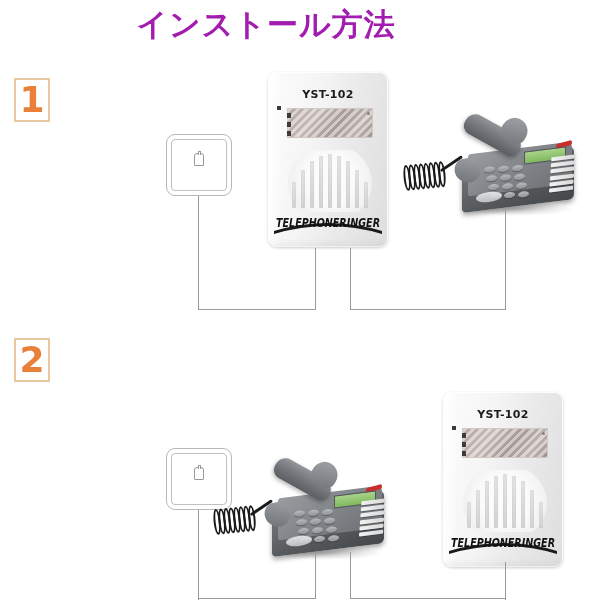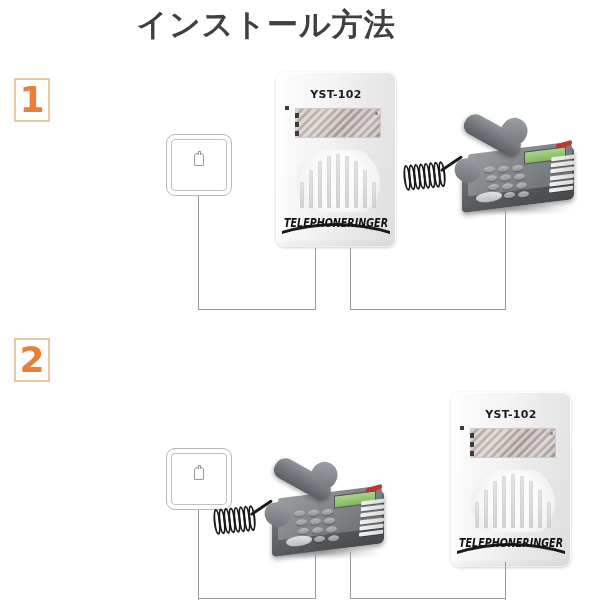--- a/index.html
+++ b/index.html
@@ -11,21 +11,21 @@
     position:relative;
   }
   #page{position:absolute;left:0;top:0;width:600px;height:600px;overflow:hidden;}
 
   
   .title{
     position:absolute;left:0;top:4px;width:532px;
     text-align:center;
     font-size:31px;
     font-weight:bold;
-    color:#404040;
+    color:#a21caf;
     letter-spacing:1px;
     font-family:"DejaVu Sans","Liberation Sans",sans-serif;
   }
 
   
   .badge{
     position:absolute;
     width:36px;height:44px;
     border:2px solid #e8c8a0;
     box-sizing:border-box;
@@ -63,21 +63,21 @@
   }
   .wj-port:after{
     content:"";position:absolute;left:2.5px;top:-3px;
     width:3px;height:4px;border:1.3px solid #9a9a9a;border-bottom:none;
     box-sizing:border-box;background:#fff;
   }
 
   
   .device{position:absolute;width:120px;height:175px;}
   .dev-body{
-    position:absolute;left:8px;top:0;width:120px;height:175px;
+    position:absolute;left:0;top:0;width:120px;height:175px;
     border-radius:9px;
     background:linear-gradient(100deg,#fdfdfd 0%,#f4f4f4 38%,#eaeaea 62%,#dedede 100%);
     box-shadow:0 1px 3px rgba(0,0,0,.20), inset 0 0 0 1px rgba(255,255,255,.85);
     overflow:hidden;
   }
   .dev-body:before{
     content:"";position:absolute;left:0;top:0;width:14px;height:100%;
     background:linear-gradient(90deg,rgba(255,255,255,.95),rgba(255,255,255,0));
   }
   .dev-model{

